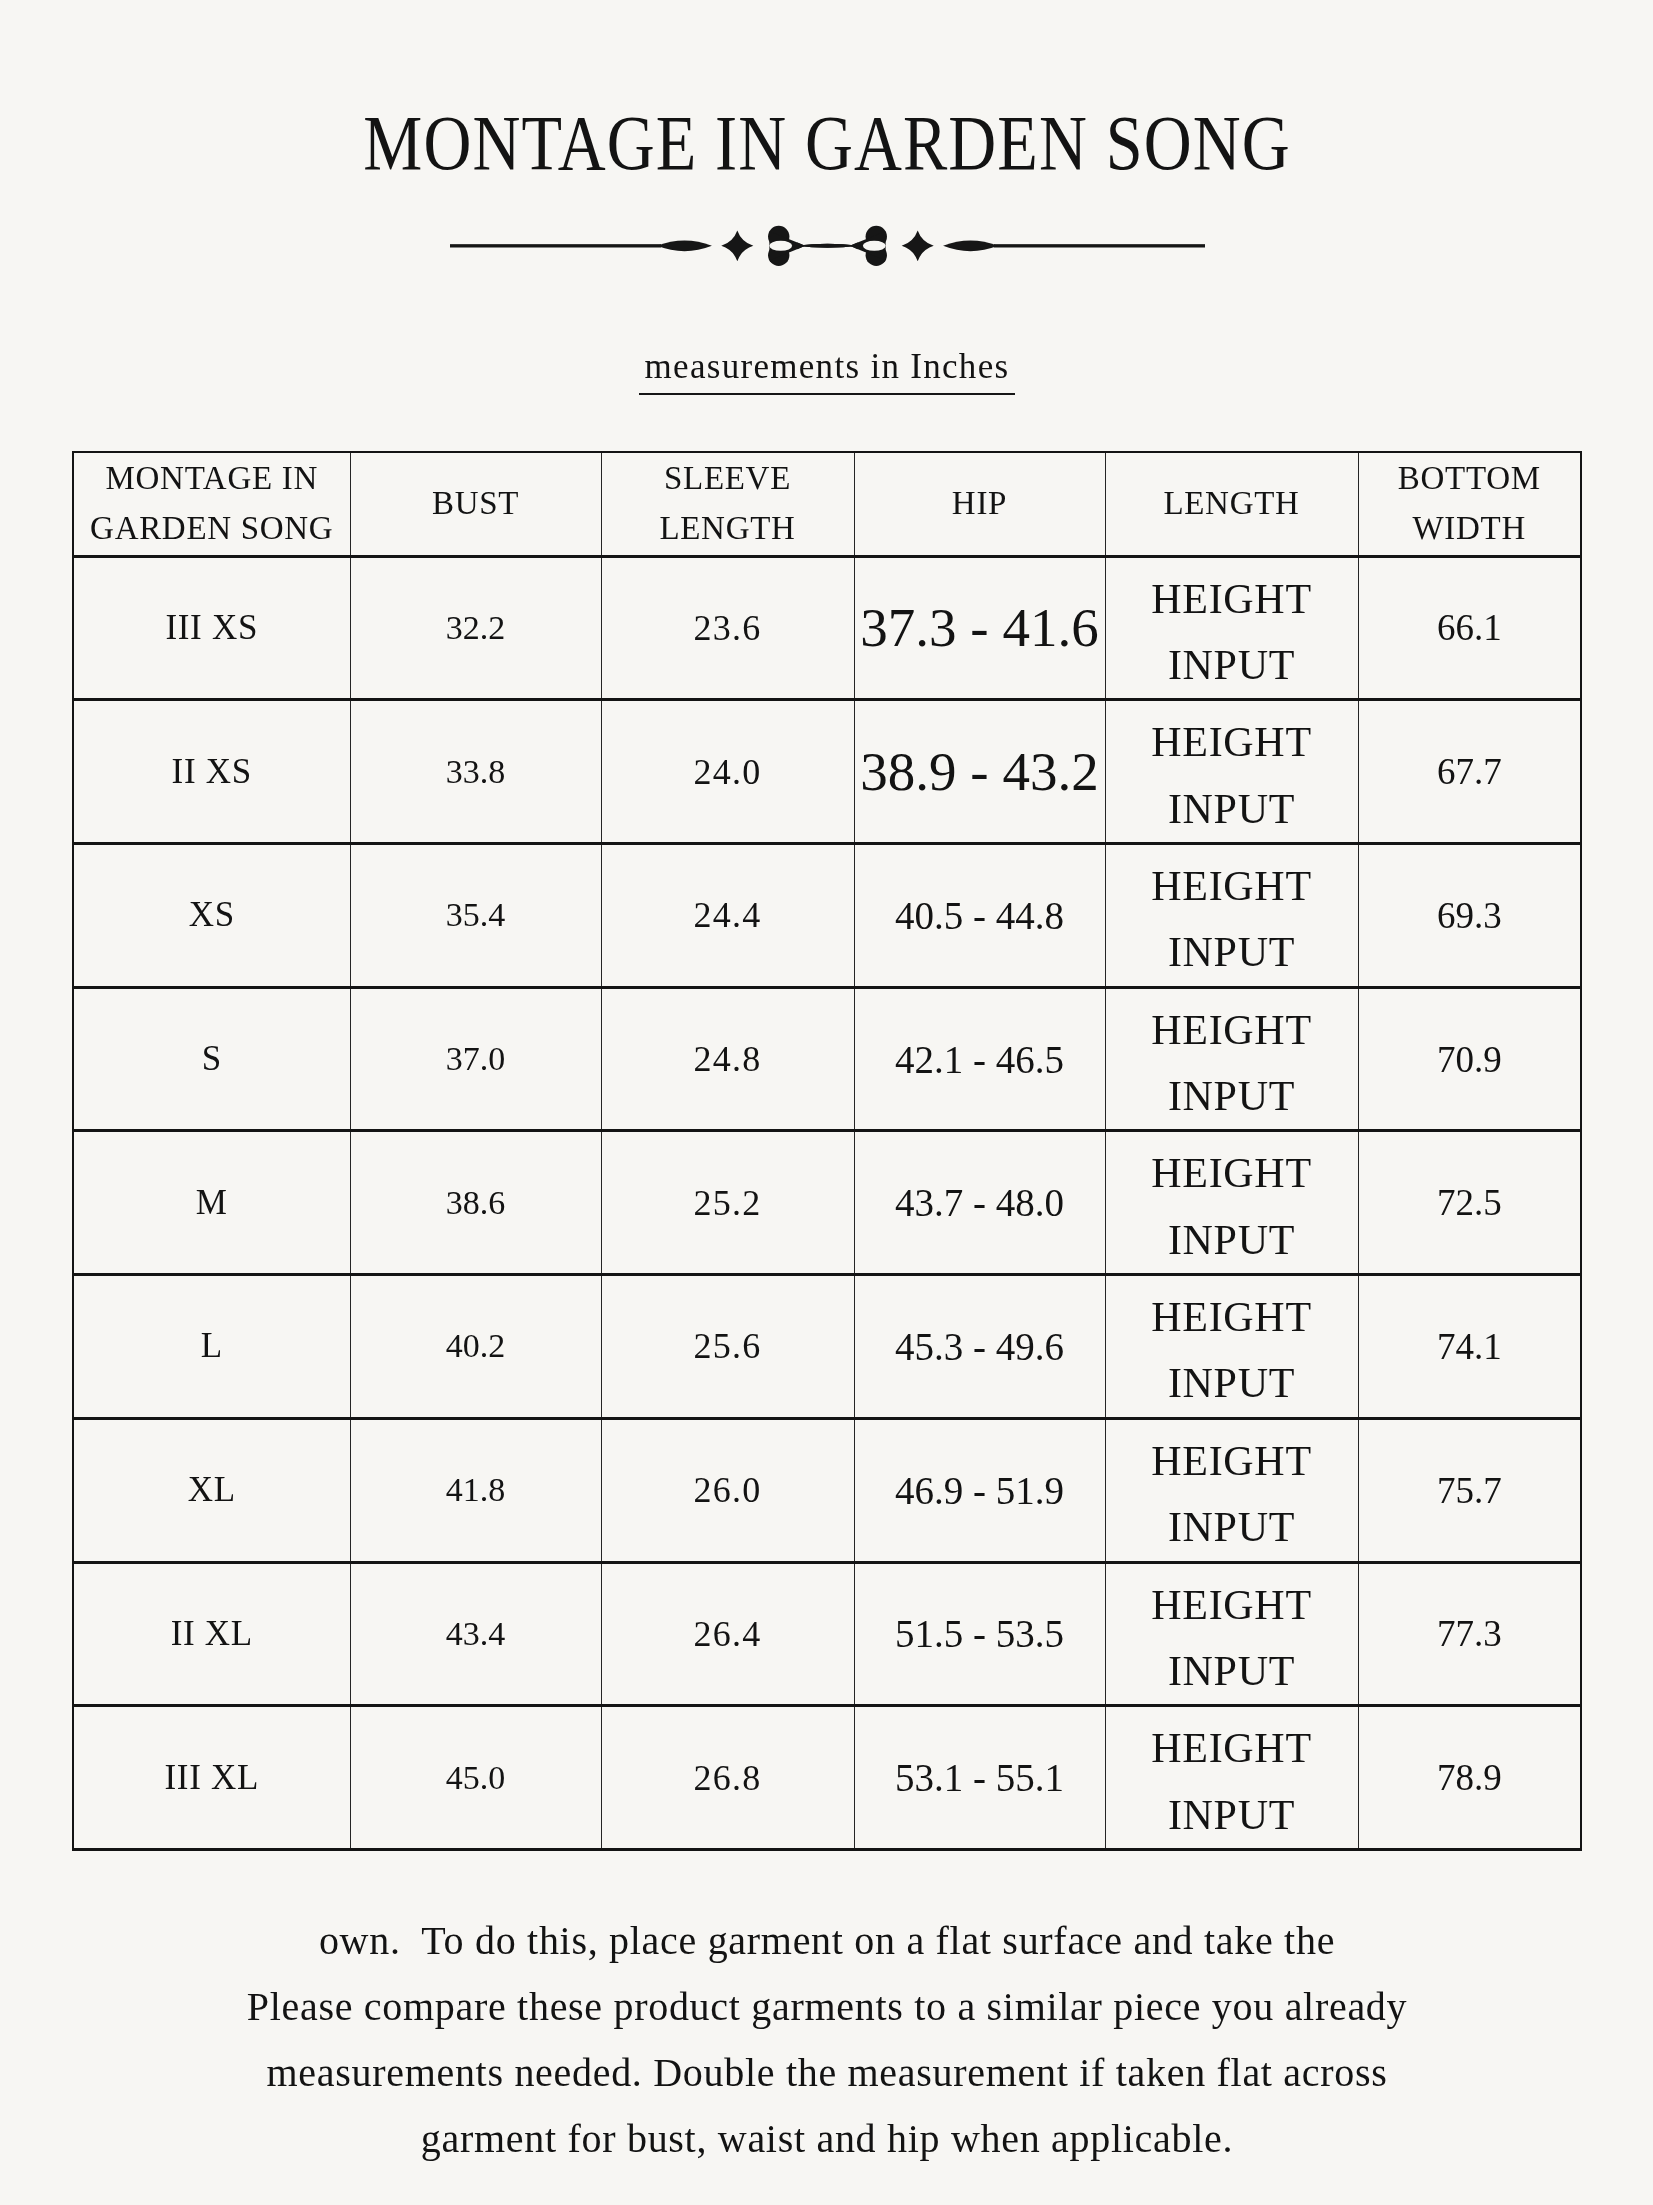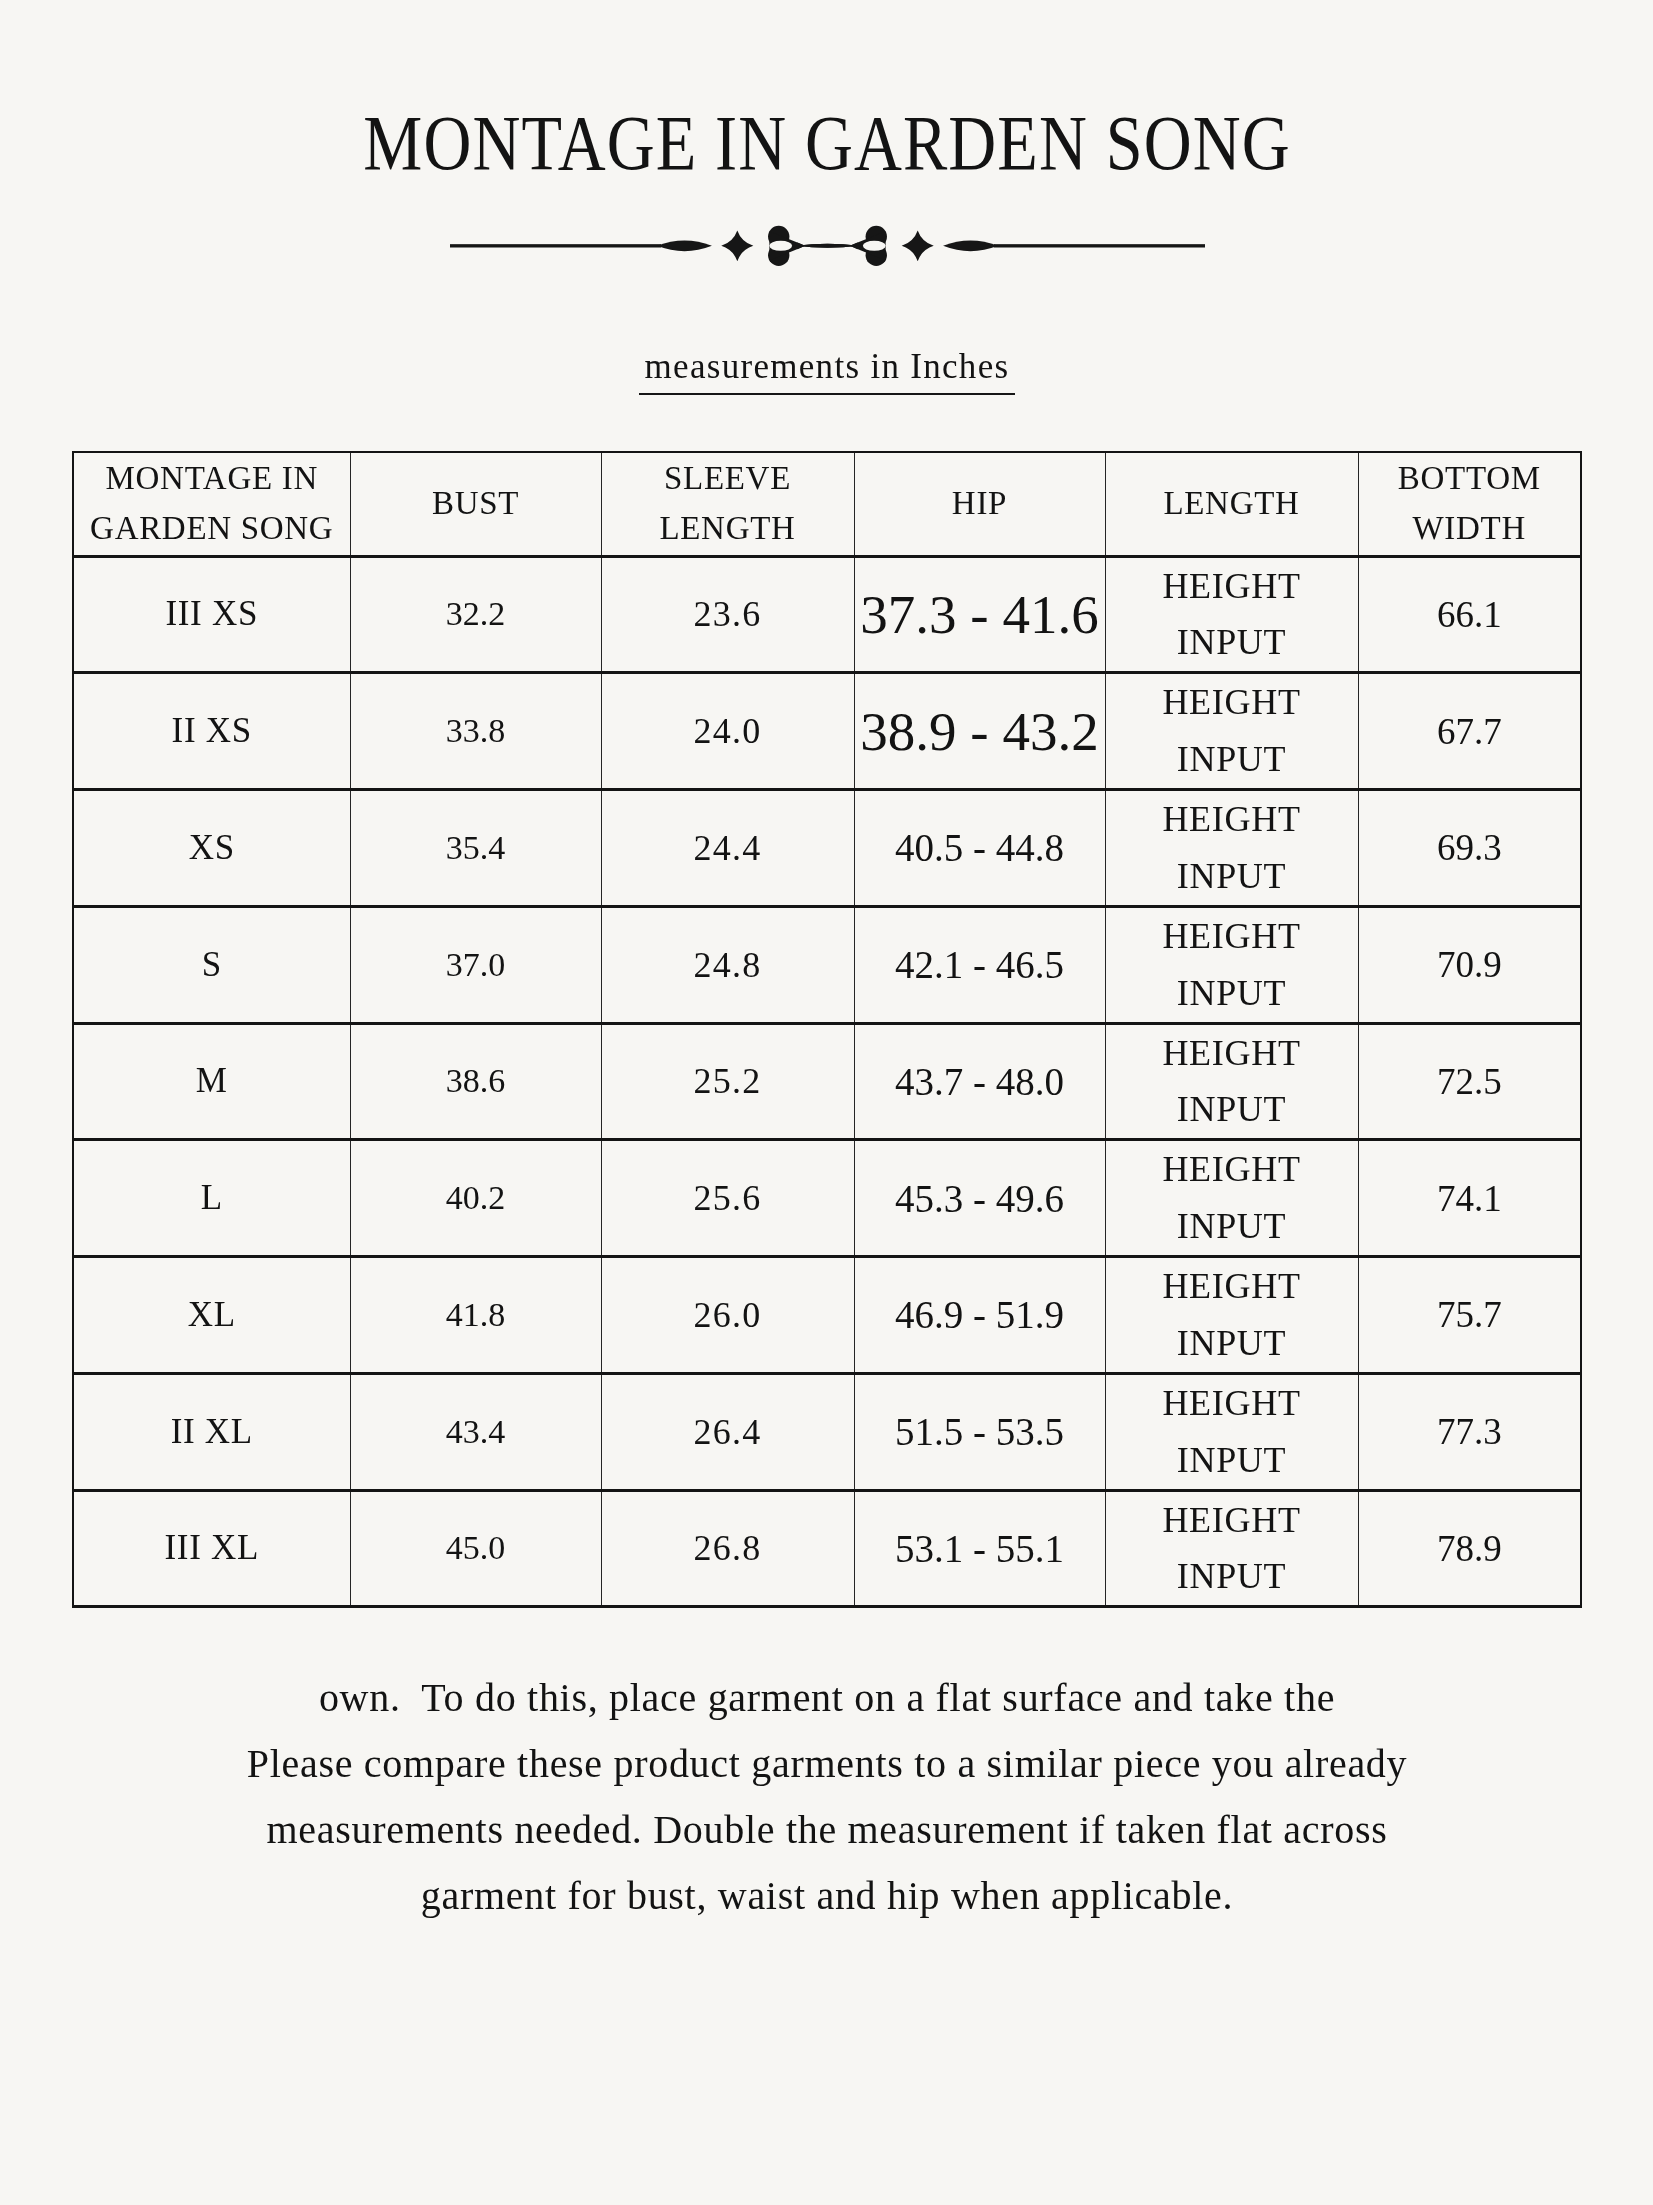--- a/index.html
+++ b/index.html
@@ -50,23 +50,24 @@
   .w300 { max-width: 200px; }
   td { text-align: center; vertical-align: middle; }
   .c-size   { font-size: 35px; letter-spacing: 0.7px; }
   .c-bust   { font-size: 34px; }
   .c-sleeve { font-size: 36px; letter-spacing: 1.3px; }
   .c-hip    { font-size: 39px; }
   .c-hip.hip-lg { font-size: 55px; }
   .len-wrap {
     display: inline-block;
     max-width: 207px;
-    font-size: 36px;
+    font-size: 42px;
     line-height: 1.58;
     letter-spacing: 0.7px;
+    margin-top: 8px;
   }
   .c-bottom { font-size: 37px; }
   .footer { margin-top: 57px; text-align: center; }
   .fline {
     font-size: 40px;
     line-height: 66px;
     white-space: pre-wrap;
     letter-spacing: 0.7px;
   }
 </style>

